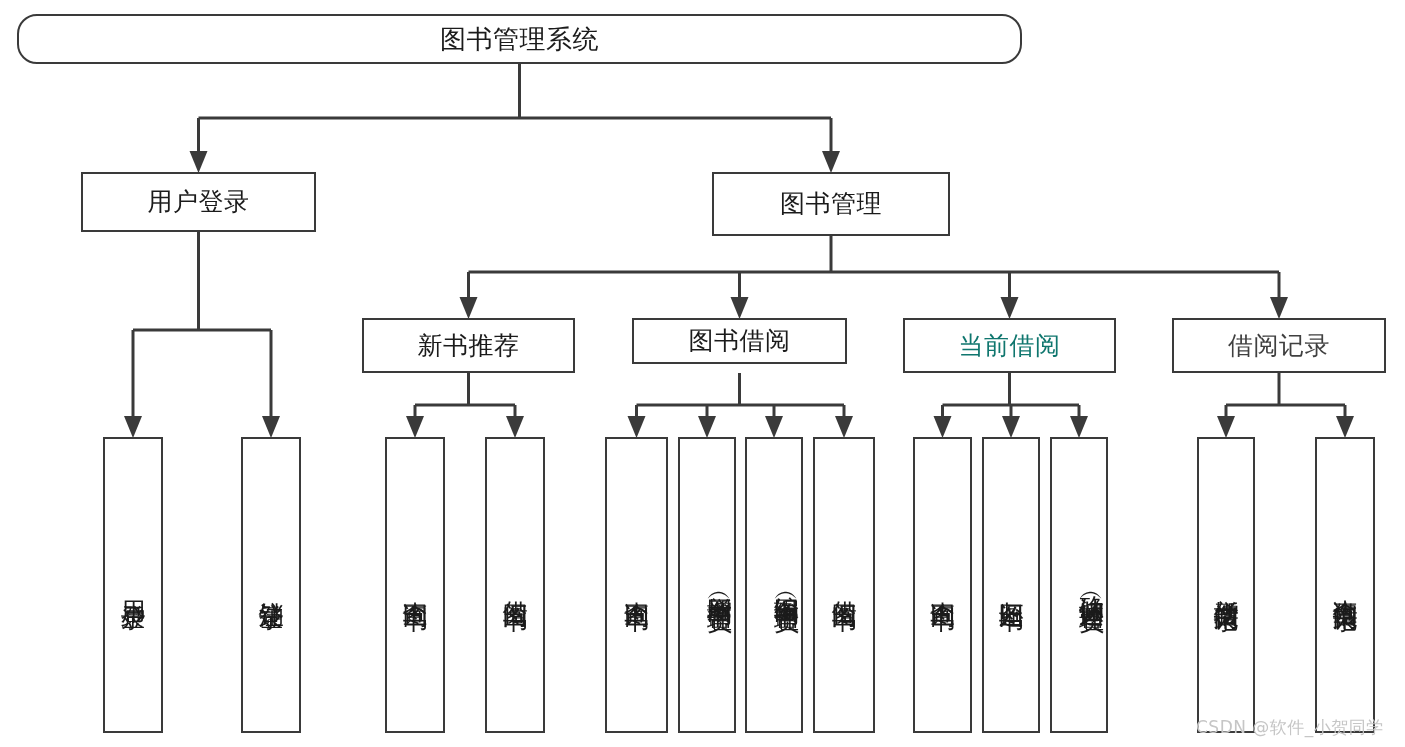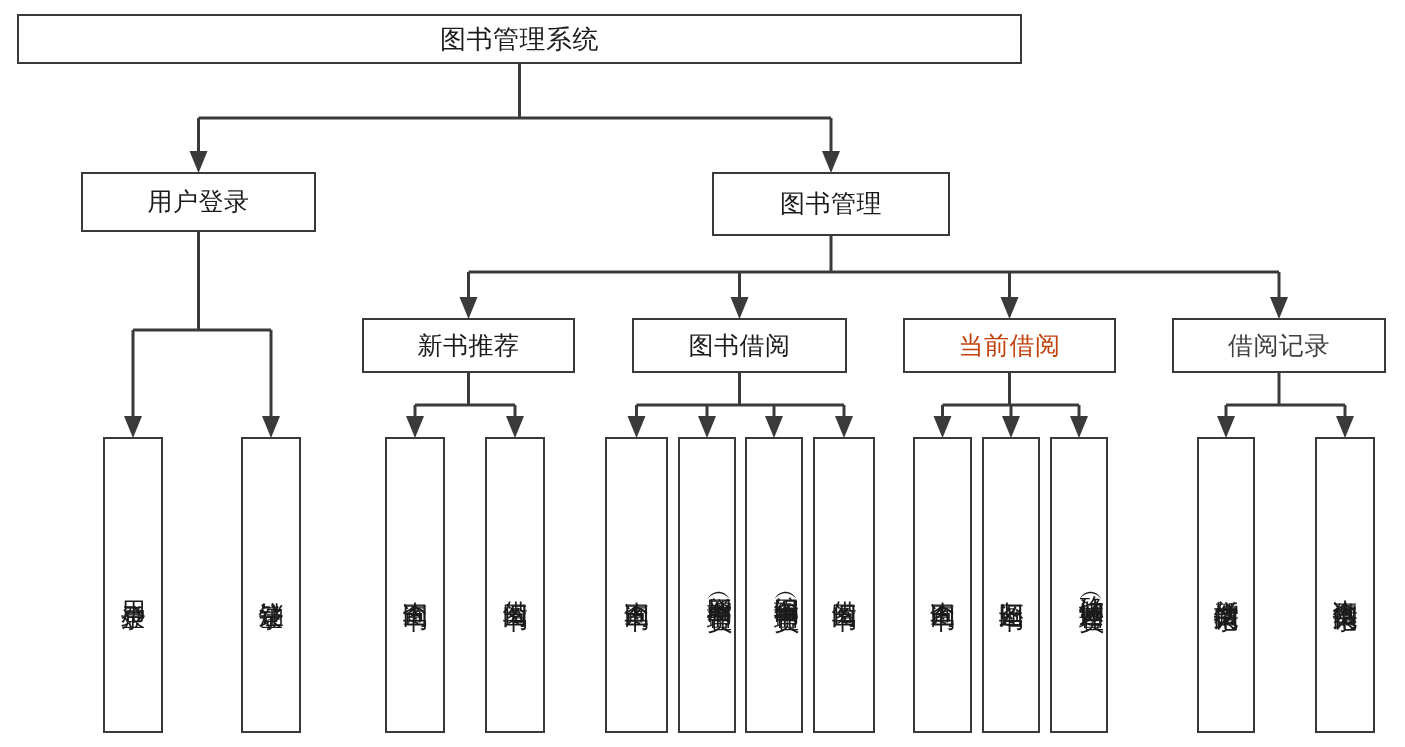--- a/index.html
+++ b/index.html
@@ -122,36 +122,36 @@
       <line x1="1079" y1="405" x2="1079" y2="417" stroke="#3a3a3a" stroke-width="3"></line>
       <polygon points="1070,416 1088,416 1079,438" fill="#3a3a3a"></polygon>
       <line x1="1279" y1="373" x2="1279" y2="405" stroke="#3a3a3a" stroke-width="3"></line>
       <line x1="1226" y1="405" x2="1345" y2="405" stroke="#3a3a3a" stroke-width="3"></line>
       <line x1="1226" y1="405" x2="1226" y2="417" stroke="#3a3a3a" stroke-width="3"></line>
       <polygon points="1217,416 1235,416 1226,438" fill="#3a3a3a"></polygon>
       <line x1="1345" y1="405" x2="1345" y2="417" stroke="#3a3a3a" stroke-width="3"></line>
       <polygon points="1336,416 1354,416 1345,438" fill="#3a3a3a"></polygon>
     </svg>
   <div id="nodes">
-      <div class="node horiz root" style="left: 17px; top: 14px; width: 1005px; height: 50px; border-color: rgb(58, 58, 58); background: rgb(255, 255, 255); color: rgb(27, 27, 27);">
+      <div class="node horiz root" style="left: 17px; top: 14px; width: 1005px; height: 50px; border-color: rgb(58, 58, 58); background: rgb(255, 255, 255); color: rgb(27, 27, 27); border-radius: 20px;">
         <span class="node-label">图书管理系统</span>
       </div>
       <div class="node horiz" style="left: 81px; top: 172px; width: 235px; height: 60px; border-color: rgb(58, 58, 58); background: rgb(255, 255, 255); color: rgb(27, 27, 27);">
         <span class="node-label">用户登录</span>
       </div>
       <div class="node horiz" style="left: 712px; top: 172px; width: 238px; height: 64px; border-color: rgb(58, 58, 58); background: rgb(255, 255, 255); color: rgb(27, 27, 27);">
         <span class="node-label">图书管理</span>
       </div>
       <div class="node horiz" style="left: 362px; top: 318px; width: 213px; height: 55px; border-color: rgb(58, 58, 58); background: rgb(255, 255, 255); color: rgb(27, 27, 27);">
         <span class="node-label">新书推荐</span>
       </div>
-      <div class="node horiz" style="left: 632px; top: 318px; width: 215px; height: 55px; border-color: rgb(58, 58, 58); background: rgb(255, 255, 255); color: rgb(27, 27, 27);">
+      <div class="node horiz" style="left: 632px; top: 318px; width: 215px; height: 46px; border-color: rgb(58, 58, 58); background: rgb(255, 255, 255); color: rgb(27, 27, 27);">
         <span class="node-label">图书借阅</span>
       </div>
-      <div class="node horiz" style="left: 903px; top: 318px; width: 213px; height: 55px; border-color: rgb(58, 58, 58); background: rgb(255, 255, 255); color: #c2410c;">
+      <div class="node horiz" style="left: 903px; top: 318px; width: 213px; height: 55px; border-color: rgb(58, 58, 58); background: rgb(255, 255, 255); color: #0f766e;">
         <span class="node-label">当前借阅</span>
       </div>
       <div class="node horiz" style="left: 1172px; top: 318px; width: 214px; height: 55px; border-color: rgb(58, 58, 58); background: rgb(255, 255, 255); color: #404040;">
         <span class="node-label">借阅记录</span>
       </div>
       <div class="node vert centered" style="left: 103px; top: 437px; width: 60px; height: 296px; border-color: rgb(58, 58, 58); background: rgb(255, 255, 255); color: rgb(27, 27, 27);">
         <span class="node-label">用户登录</span>
       </div>
       <div class="node vert centered" style="left: 241px; top: 437px; width: 60px; height: 296px; border-color: rgb(58, 58, 58); background: rgb(255, 255, 255); color: rgb(27, 27, 27);">
         <span class="node-label">注销登录</span>
@@ -183,13 +183,14 @@
       <div class="node vert" style="left: 1050px; top: 437px; width: 58px; height: 296px; border-color: rgb(58, 58, 58); background: rgb(255, 255, 255); color: rgb(27, 27, 27);">
         <span class="node-label">确认归还（管理员）</span>
       </div>
       <div class="node vert centered" style="left: 1197px; top: 437px; width: 58px; height: 296px; border-color: rgb(58, 58, 58); background: rgb(255, 255, 255); color: rgb(27, 27, 27);">
         <span class="node-label">新增借阅记录</span>
       </div>
       <div class="node vert centered" style="left: 1315px; top: 437px; width: 60px; height: 296px; border-color: rgb(58, 58, 58); background: rgb(255, 255, 255); color: rgb(27, 27, 27);">
         <span class="node-label">查询借阅记录</span>
       </div>
     </div>
+  <div class="watermark" style="left: 1196px; top: 716px; color: rgb(198, 198, 198);">CSDN @软件_小贺同学</div>
 </div>
 
 </body></html>

